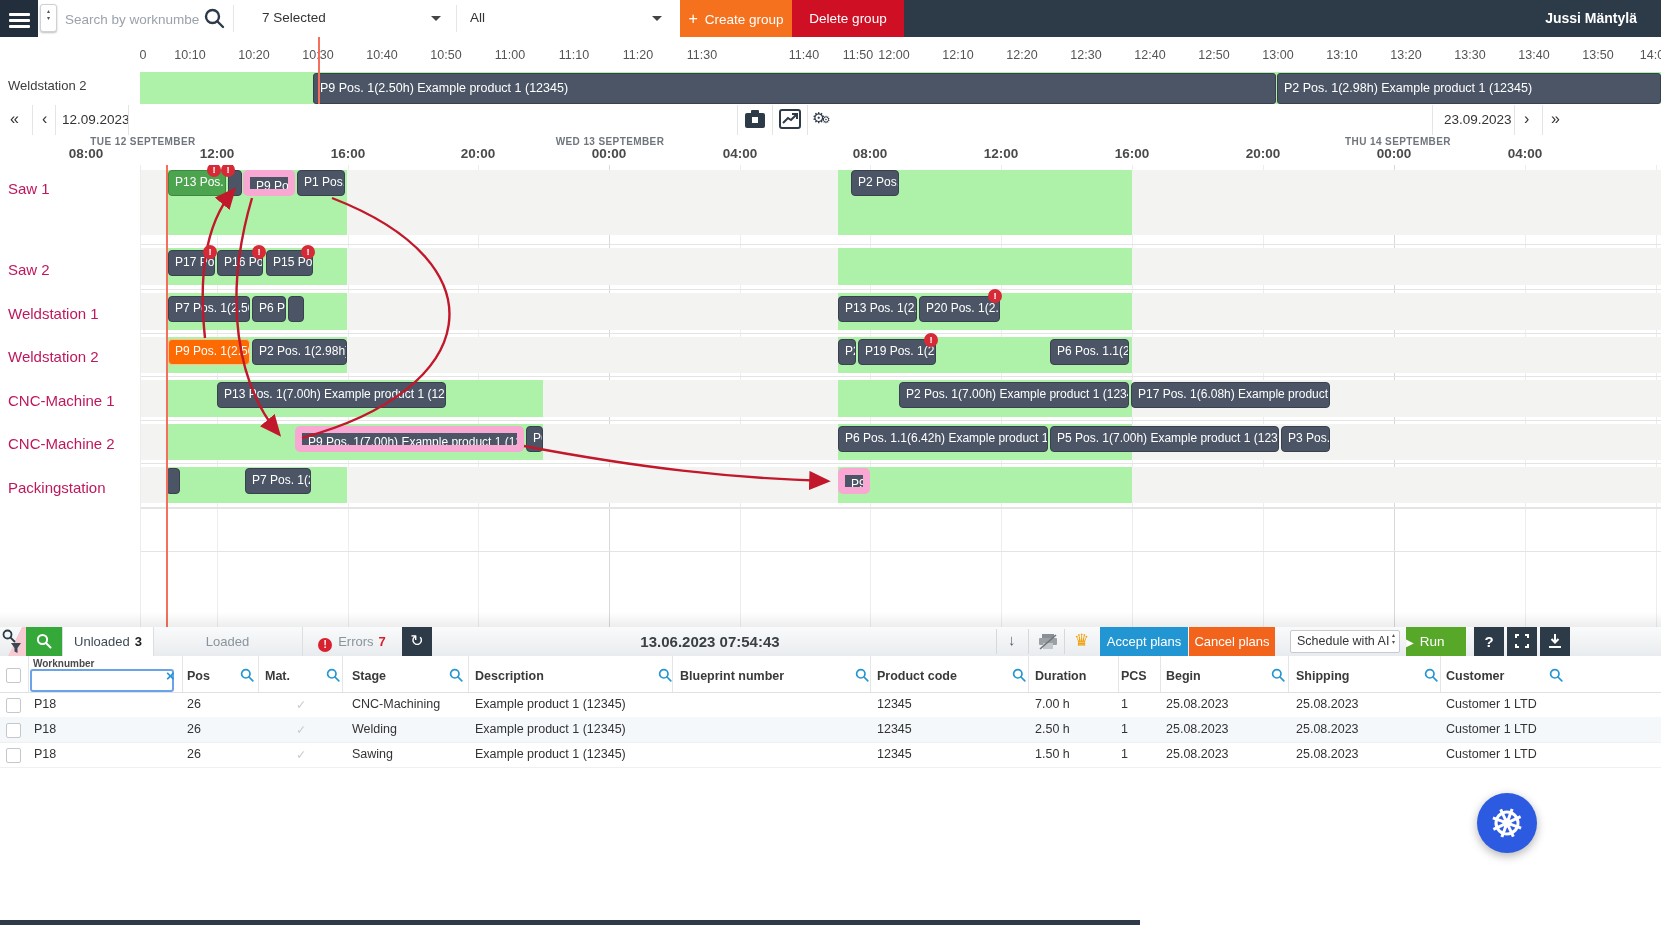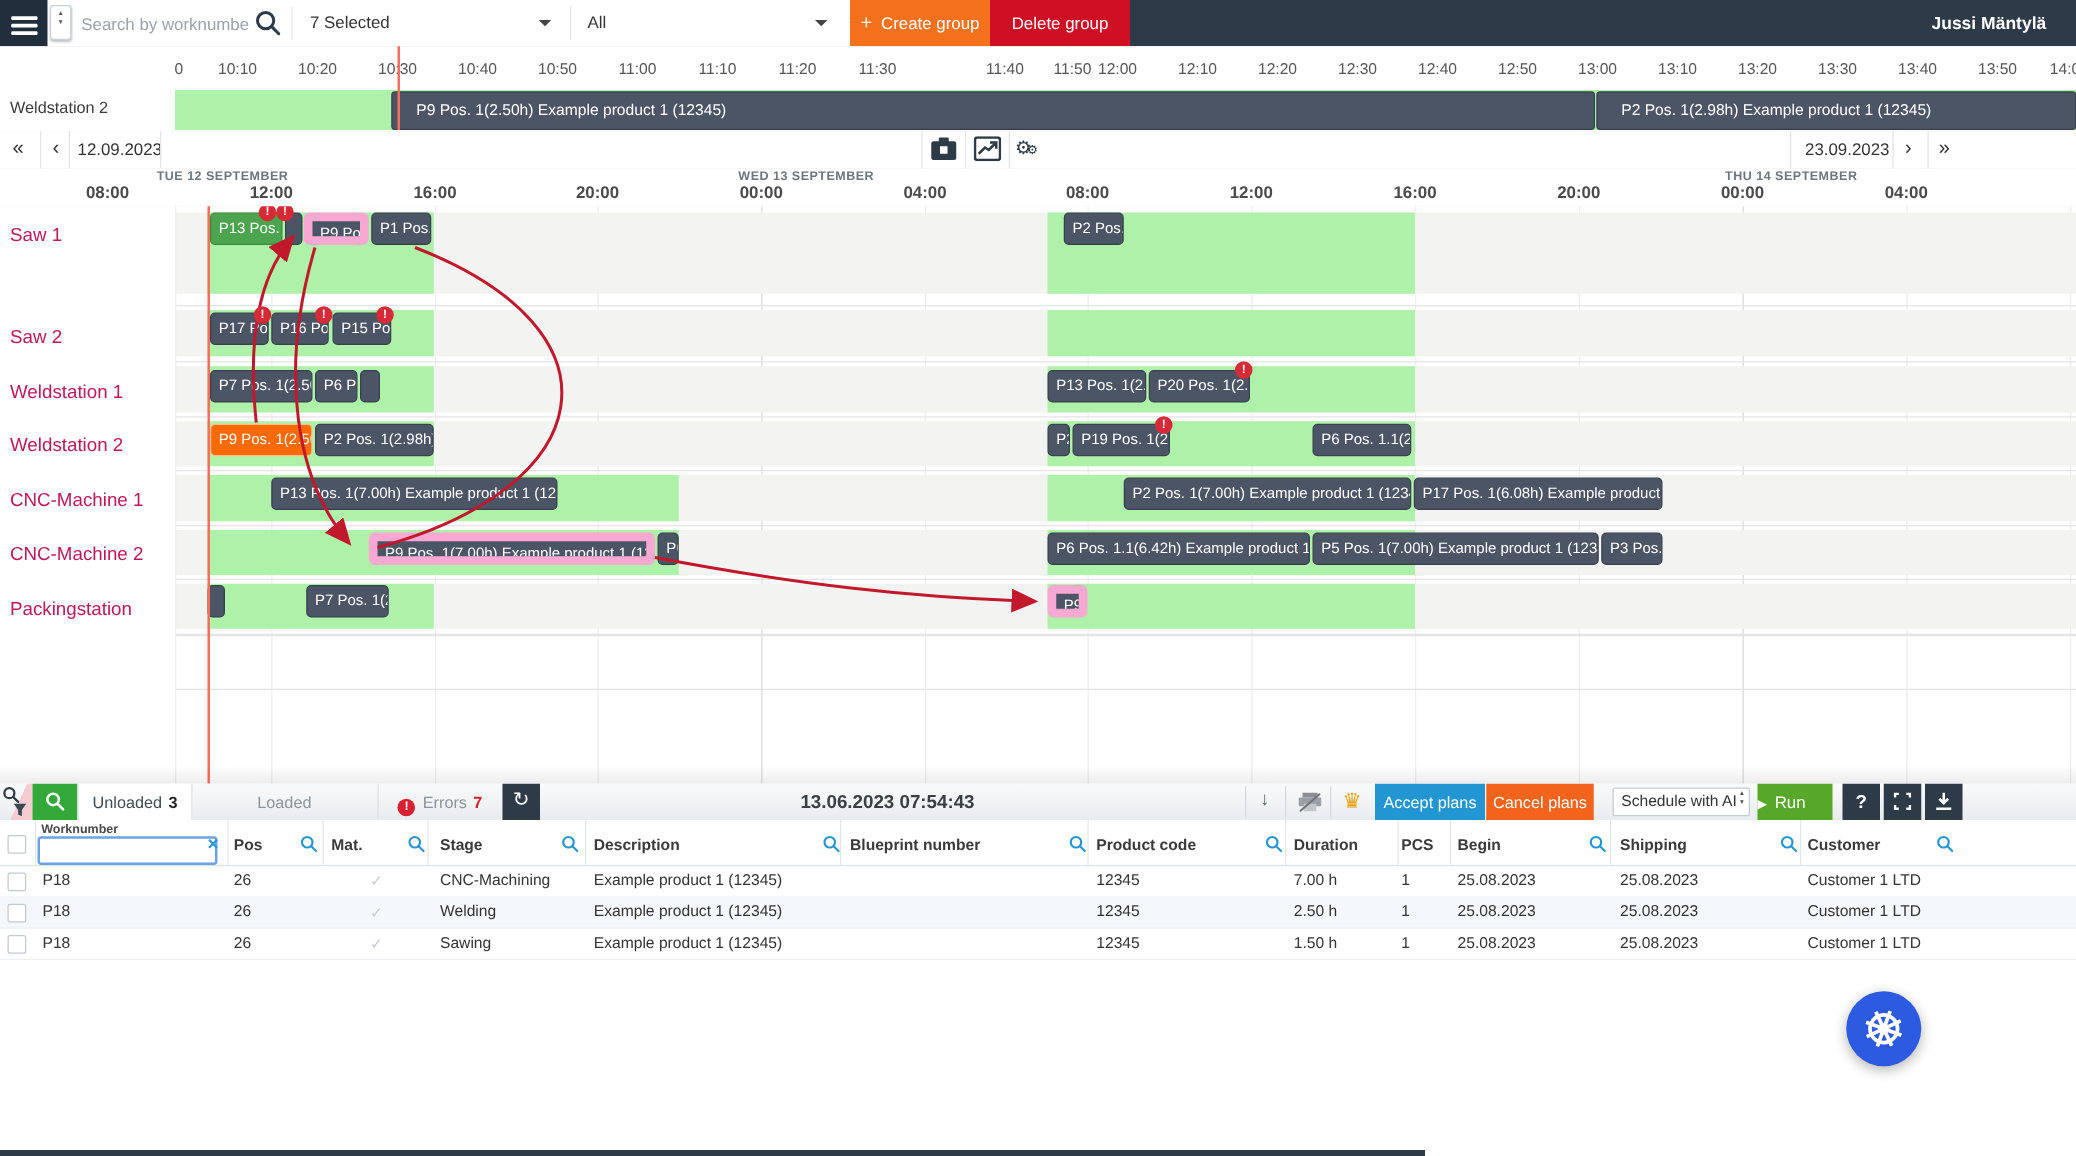--- a/index.html
+++ b/index.html
@@ -21,30 +21,30 @@
   .dd-label{top:10px;font-size:13.5px;color:#333;}
   .caret{width:0;height:0;border-left:5px solid transparent;border-right:5px solid transparent;border-top:5px solid #444;top:16px;}
   .btn-top{top:0;height:37px;color:#fff;font-size:13.5px;text-align:center;line-height:37px;cursor:pointer;}
   .user{top:10px;right:24px;color:#fff;font-weight:bold;font-size:14px;}
   
   .mini-area{left:0;top:37px;width:1661px;height:68px;background:#fff;border-bottom:1px solid #d9dcdf;}
   .mini-time{top:11px;transform:translateX(-50%);font-size:12.5px;color:#555;}
   .mini-row{left:140px;top:35px;width:1521px;height:32px;background:#aef2a9;}
   .mini-label{left:8px;top:41px;font-size:13px;color:#3c3c3c;}
   .mini-bar{top:36px;height:31px;background:#4b5565;border:1px solid #39414f;border-radius:3px;box-sizing:border-box;
-            color:#fff;font-size:12.5px;line-height:29px;padding:0 19px;white-space:nowrap;overflow:hidden;}
+            color:#fff;font-size:12.5px;line-height:29px;padding:0 6px;white-space:nowrap;overflow:hidden;}
   
   .datenav{left:0;top:105px;width:1661px;height:30px;background:#fff;border-bottom:1px solid #cfd3d6;}
   .dn-item{top:5px;font-size:16px;color:#333;cursor:pointer;}
   .dn-date{top:7px;font-size:13.5px;color:#333;}
   .dn-div{top:0;width:1px;height:30px;background:#e2e4e6;}
   .dn-icon{top:4px;width:26px;height:22px;cursor:pointer;}
   
   .ghead{left:0;top:135px;width:1661px;height:30px;background:#fff;border-bottom:1px solid #e2e2e2;}
-  .dhead{top:1px;transform:translateX(-50%);font-size:10px;font-weight:bold;color:#6e757c;letter-spacing:.4px;white-space:nowrap;margin-left:35px;}
+  .dhead{top:1px;transform:translateX(-50%);font-size:10px;font-weight:bold;color:#6e757c;letter-spacing:.4px;white-space:nowrap;}
   .glab{top:11px;transform:translateX(-50%);font-size:13.5px;font-weight:bold;color:#4a4a4a;}
   .gbody{left:0;top:165px;width:1661px;height:462px;background:#fff;overflow:hidden;}
   .gridv{top:0;width:1px;height:462px;background:#ededed;}
   .gridv.dark{background:#d9d9d9;}
   .rowline{left:140px;width:1521px;height:1px;background:#e4e4e4;}
   .strip{left:140px;width:1521px;background:#f3f4f2;}
   .green{background:#aef2a9;}
   .res-label{left:8px;font-size:15px;color:#be185d;white-space:nowrap;}
   .labelcol-line{left:140px;top:0;width:1px;height:462px;background:#ececec;}
   .bar{height:26px;border-radius:4px;box-sizing:border-box;background:#4b5565;border:1px solid #39414f;
@@ -111,21 +111,21 @@
     <div class="abs white-strip"></div>
     <div class="abs stepper">▴<br>▾</div>
     <input class="abs search-input" placeholder="Search by worknumber" style="">
     <span class="abs" style="left:203px;top:7px;">
       <svg width="23" height="23" viewBox="0 0 23 23">
           <circle cx="9.5" cy="9.5" r="6.5" fill="none" stroke="#2d3a48" stroke-width="2.4"></circle>
           <line x1="14.5" y1="14.5" x2="20" y2="20" stroke="#2d3a48" stroke-width="2.4" stroke-linecap="round"></line>
         </svg>
     </span>
     <div class="abs tb-div" style="left:233px;"></div>
-    <div class="abs dd-label" style="left:248px;">7 Selected</div>
+    <div class="abs dd-label" style="left:262px;">7 Selected</div>
     <div class="abs caret" style="left:431px;"></div>
     <div class="abs tb-div" style="left:456px;"></div>
     <div class="abs dd-label" style="left:470px;">All</div>
     <div class="abs caret" style="left:652px;"></div>
     <div class="abs btn-top" style="left:680px;width:112px;background:#f5711d;">
       <span style="font-size:16px;margin-right:7px;">+</span><span>Create group</span>
     </div>
     <div class="abs btn-top" style="left:792px;width:112px;background:#ce0f24;">
       <span>Delete group</span>
     </div>

